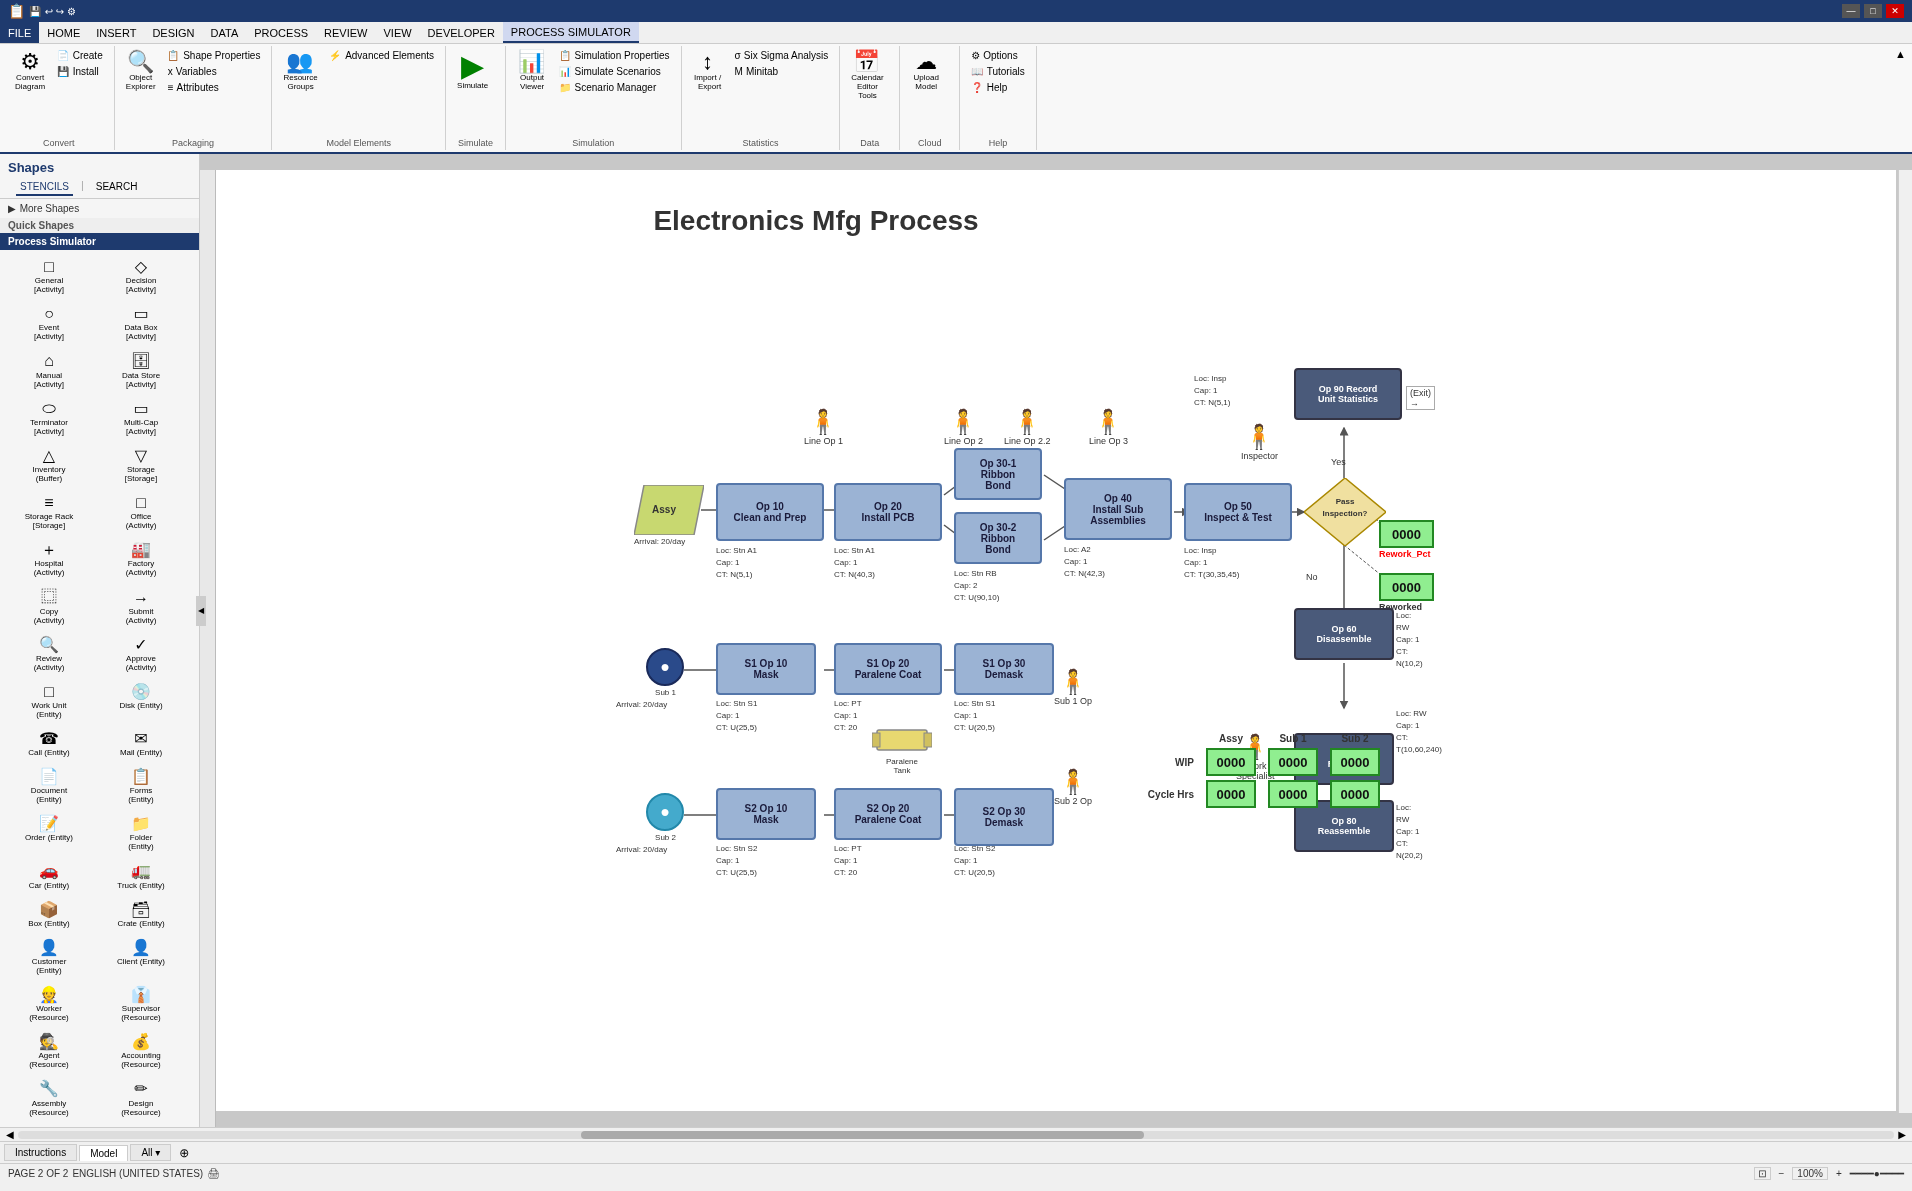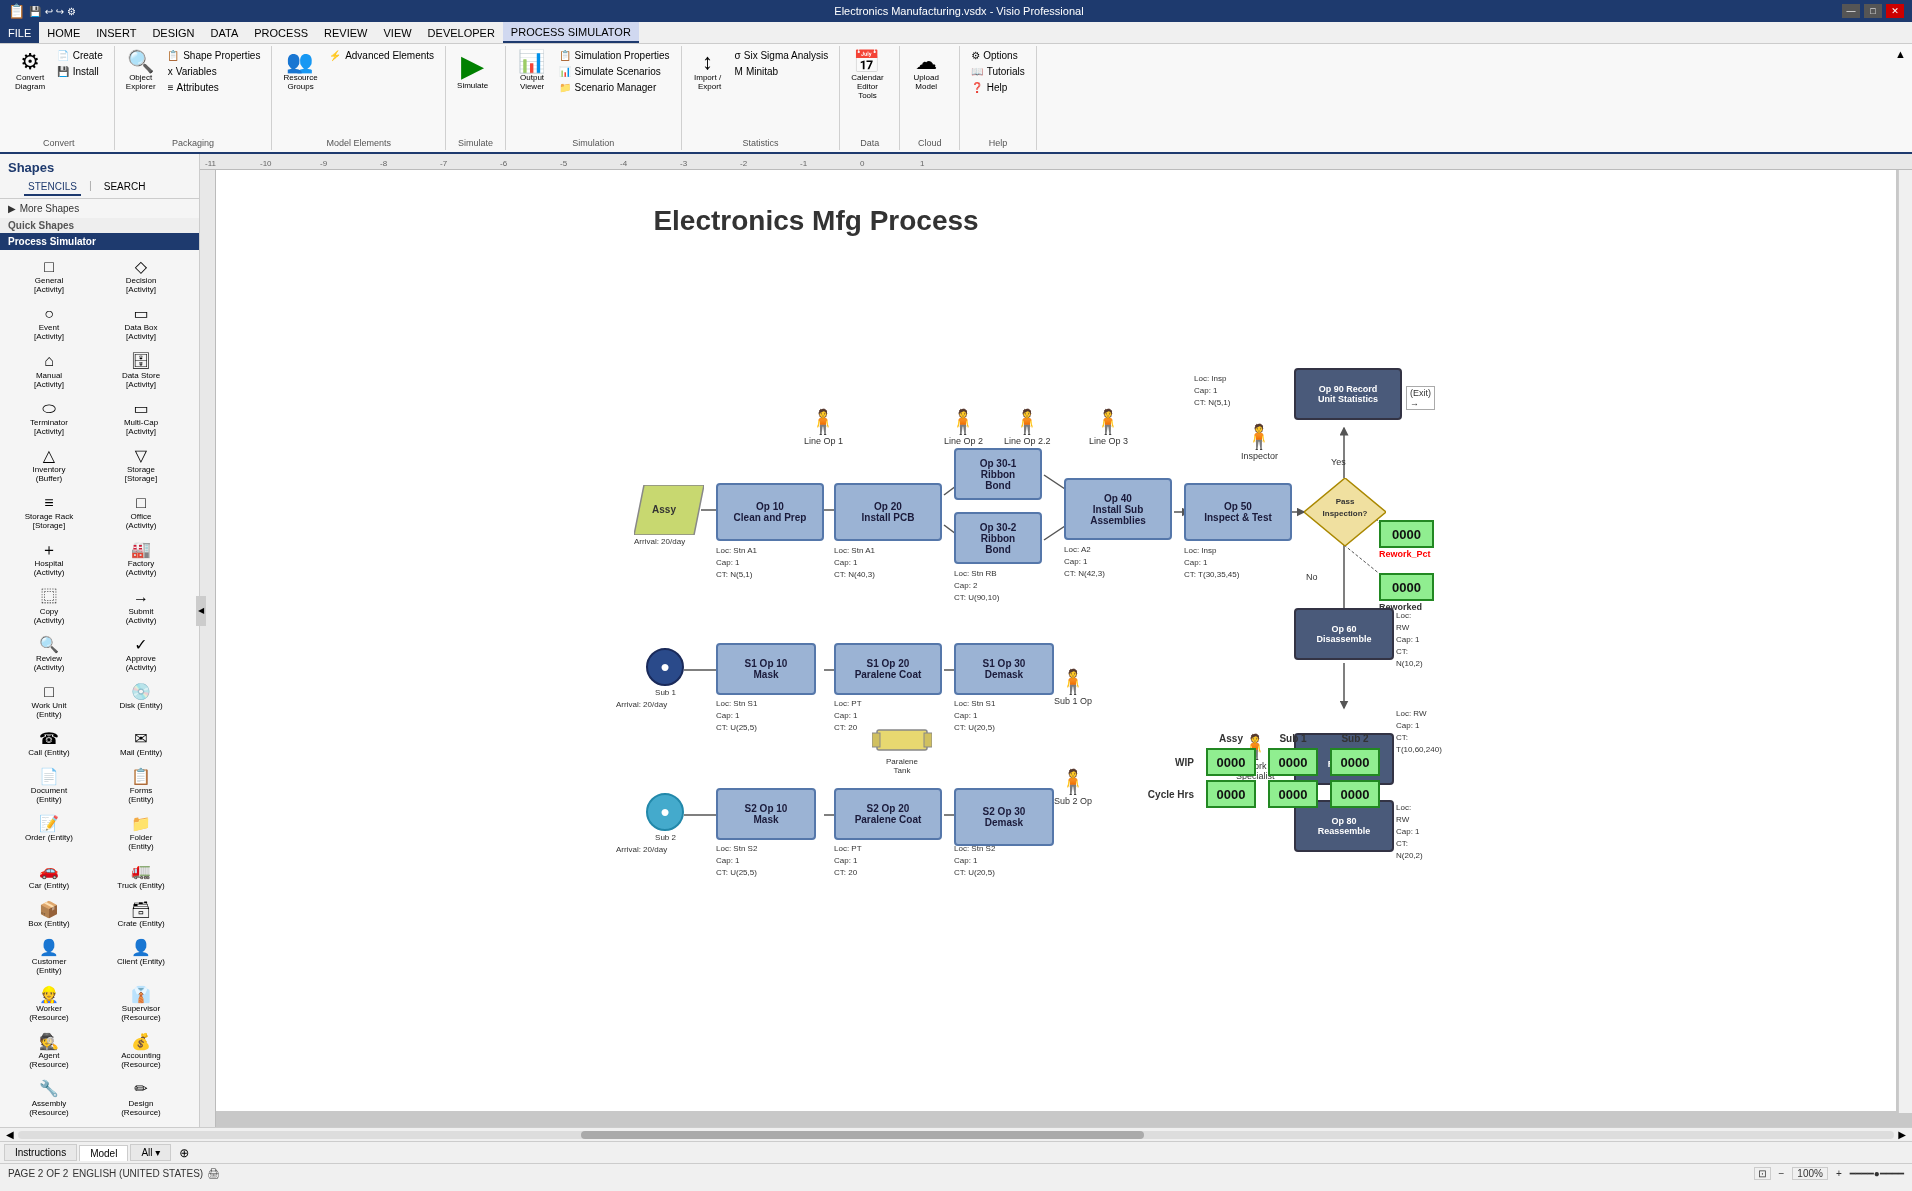--- a/index.html
+++ b/index.html
@@ -114,21 +114,21 @@
     }
     #shapes-header {
       padding: 6px 8px 2px;
       font-size: 13px;
       font-weight: bold;
       color: #1e3a6e;
     }
     #shapes-tabs {
       display: flex;
       gap: 8px;
-      padding: 2px 24px;
+      padding: 2px 16px;
       border-bottom: 1px solid #ccc;
     }
     .shapes-tab {
       font-size: 10px;
       padding: 2px 4px;
       cursor: pointer;
       border-bottom: 2px solid transparent;
     }
     .shapes-tab.active { border-bottom-color: #1e3a6e; color: #1e3a6e; }
     #shapes-more {
@@ -415,21 +415,20 @@
     }
   </style>
 </head>
 <body>
 
 <div id="title-bar">
   <div style="display:flex;gap:4px;align-items:center;">
     <span style="font-size:14px;">📋</span>
     <span style="font-size:10px;">💾 ↩ ↪ ⚙</span>
   </div>
-  <div class="title">Electronics Manufacturing.vsdx - Visio Professional</div>
   <div class="win-controls">
     <div class="win-btn">—</div>
     <div class="win-btn">□</div>
     <div class="win-btn" style="background:#c00;">✕</div>
   </div>
 </div>
 
 <div id="menu-bar">
   <div class="menu-item active">FILE</div>
   <div class="menu-item">HOME</div>
@@ -822,38 +821,20 @@
       </div>
 
     </div>
 
   </div>
 
   <div id="sidebar-collapse">◀</div>
 
   <div id="canvas-area">
 
-    <div id="ruler-top">
-      <svg width="100%" height="16">
-        <rect width="100%" height="16" fill="#e8e8e8"></rect>
-        <text x="5" y="12" font-size="8" fill="#666">-11</text>
-        <text x="60" y="12" font-size="8" fill="#666">-10</text>
-        <text x="120" y="12" font-size="8" fill="#666">-9</text>
-        <text x="180" y="12" font-size="8" fill="#666">-8</text>
-        <text x="240" y="12" font-size="8" fill="#666">-7</text>
-        <text x="300" y="12" font-size="8" fill="#666">-6</text>
-        <text x="360" y="12" font-size="8" fill="#666">-5</text>
-        <text x="420" y="12" font-size="8" fill="#666">-4</text>
-        <text x="480" y="12" font-size="8" fill="#666">-3</text>
-        <text x="540" y="12" font-size="8" fill="#666">-2</text>
-        <text x="600" y="12" font-size="8" fill="#666">-1</text>
-        <text x="660" y="12" font-size="8" fill="#666">0</text>
-        <text x="720" y="12" font-size="8" fill="#666">1</text>
-      </svg>
-    </div>
 
     <div id="ruler-left"></div>
 
     <div id="canvas">
       <div id="diagram">
 
         <div class="diag-title" style="top:15px;left:50%;transform:translateX(-50%);">Electronics Mfg Process</div>
 
         <svg id="diagram-svg">
 

